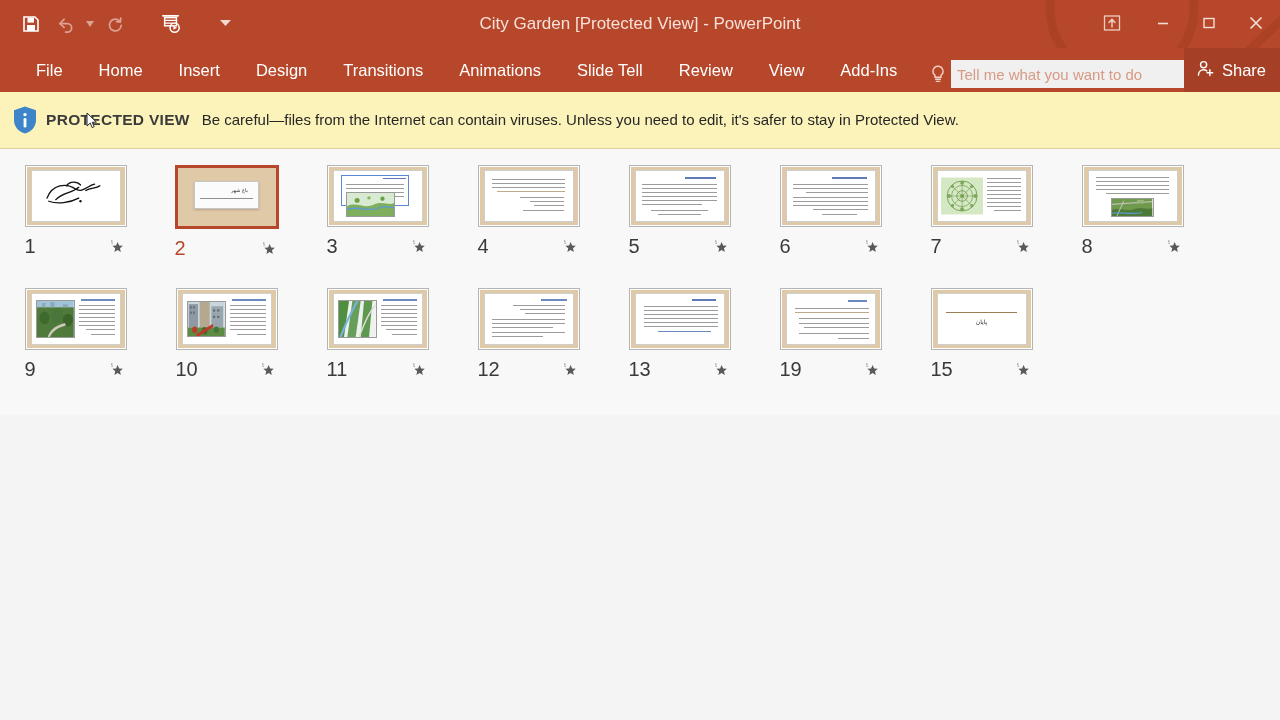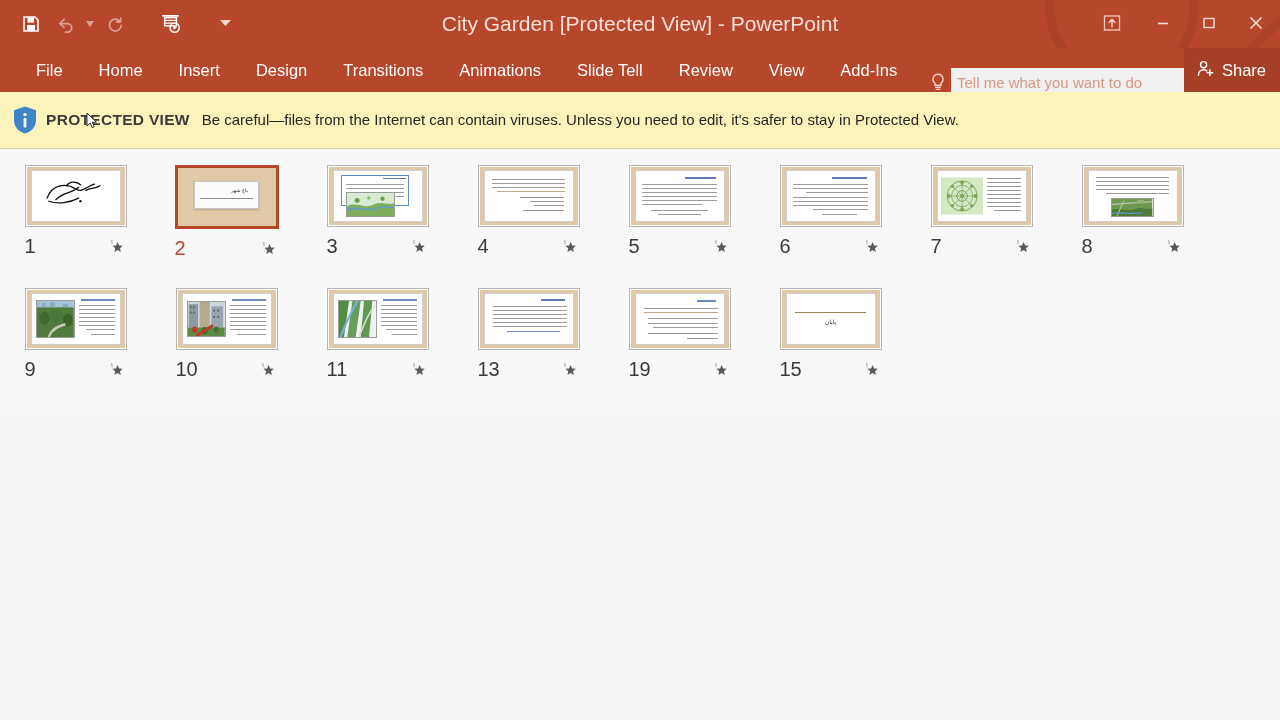--- a/index.html
+++ b/index.html
@@ -40,21 +40,21 @@
   .qat-btn.dim { color: #dba193; }
   .qat-split { width: 16px; height: 36px; display:flex; align-items:center; justify-content:center; color:#dba193; }
   .qat-more { width: 26px; height: 36px; display:flex; align-items:center; justify-content:center; color:#f2d7cf; }
 
   .win-title {
     position: absolute;
     left: 0; right: 0; top: 0;
     height: 48px; line-height: 48px;
     text-align: center;
     color: #f6e0d9;
-    font-size: 21px;
+    font-size: 17px;
     z-index: 2;
     pointer-events: none;
   }
   .win-ctrls {
     position: absolute;
     right: 0; top: 0;
     height: 46px;
     display: flex; align-items: center;
     z-index: 3;
   }
@@ -85,21 +85,21 @@
   .tab {
     color: #ffffff;
     font-size: 16.5px;
     padding: 0 18px;
     height: 44px;
     line-height: 44px;
     white-space: nowrap;
   }
   .tellme-wrap {
     position: absolute;
-    left: 925px; top: 12px;
+    left: 925px; top: 4px;
     height: 44px;
     display: flex; align-items: center;
     z-index: 2;
     justify-content: flex-end;
   }
   .bulb { width: 26px; display:flex; align-items:center; justify-content:center; color:#f4cfc4;}
   .tellme {
     width: 240px; height: 28px;
     background: #f0f0f0;
     border: none;
@@ -762,20 +762,46 @@
           <span class="snum">11</span>
           <span class="star">
             <svg width="17" height="17" viewBox="0 0 17 17">
               <path d="M8.6 4 L10.1 7.4 L13.8 7.8 L11 10.3 L11.8 14 L8.6 12 L5.4 14 L6.2 10.3 L3.4 7.8 L7.1 7.4 z" fill="#5a5a5a"></path>
               <path d="M2.2 3.1 L3.4 3.1 M2.6 5.2 L3.6 5.2" stroke="#5a5a5a" stroke-width="1"></path>
             </svg>
           </span>
         </div>
       </div>
 
+      <div class="cell">
+        <div class="thumb-outer">
+          <div class="thumb-inner">
+            <div class="slide-face">
+              <div class="tx blue" style="right:6%; top:10%; width:30%; height:1.6px;"></div>
+              <div class="tx" style="left:32%; right:8%; top:22%;"></div>
+              <div class="tx" style="left:40%; right:8%; top:30%;"></div>
+              <div class="tx" style="left:46%; right:8%; top:38%;"></div>
+              <div class="tx" style="left:8%; right:8%; top:50%;"></div>
+              <div class="tx" style="left:8%; right:8%; top:58%;"></div>
+              <div class="tx" style="left:8%; right:22%; top:66%;"></div>
+              <div class="tx" style="left:8%; right:8%; top:76%;"></div>
+              <div class="tx" style="left:8%; right:34%; top:84%;"></div>
+            </div>
+          </div>
+        </div>
+        <div class="meta">
+          <span class="snum">12</span>
+          <span class="star">
+            <svg width="17" height="17" viewBox="0 0 17 17">
+              <path d="M8.6 4 L10.1 7.4 L13.8 7.8 L11 10.3 L11.8 14 L8.6 12 L5.4 14 L6.2 10.3 L3.4 7.8 L7.1 7.4 z" fill="#5a5a5a"></path>
+              <path d="M2.2 3.1 L3.4 3.1 M2.6 5.2 L3.6 5.2" stroke="#5a5a5a" stroke-width="1"></path>
+            </svg>
+          </span>
+        </div>
+      </div>
 
       <div class="cell">
         <div class="thumb-outer">
           <div class="thumb-inner">
             <div class="slide-face">
               <div class="tx head" style="right:8%; top:10%; width:28%;"></div>
               <div class="tx" style="left:10%; right:6%; top:24%;"></div>
               <div class="tx" style="left:10%; right:6%; top:32%;"></div>
               <div class="tx" style="left:10%; right:6%; top:40%;"></div>
               <div class="tx" style="left:10%; right:6%; top:48%;"></div>

